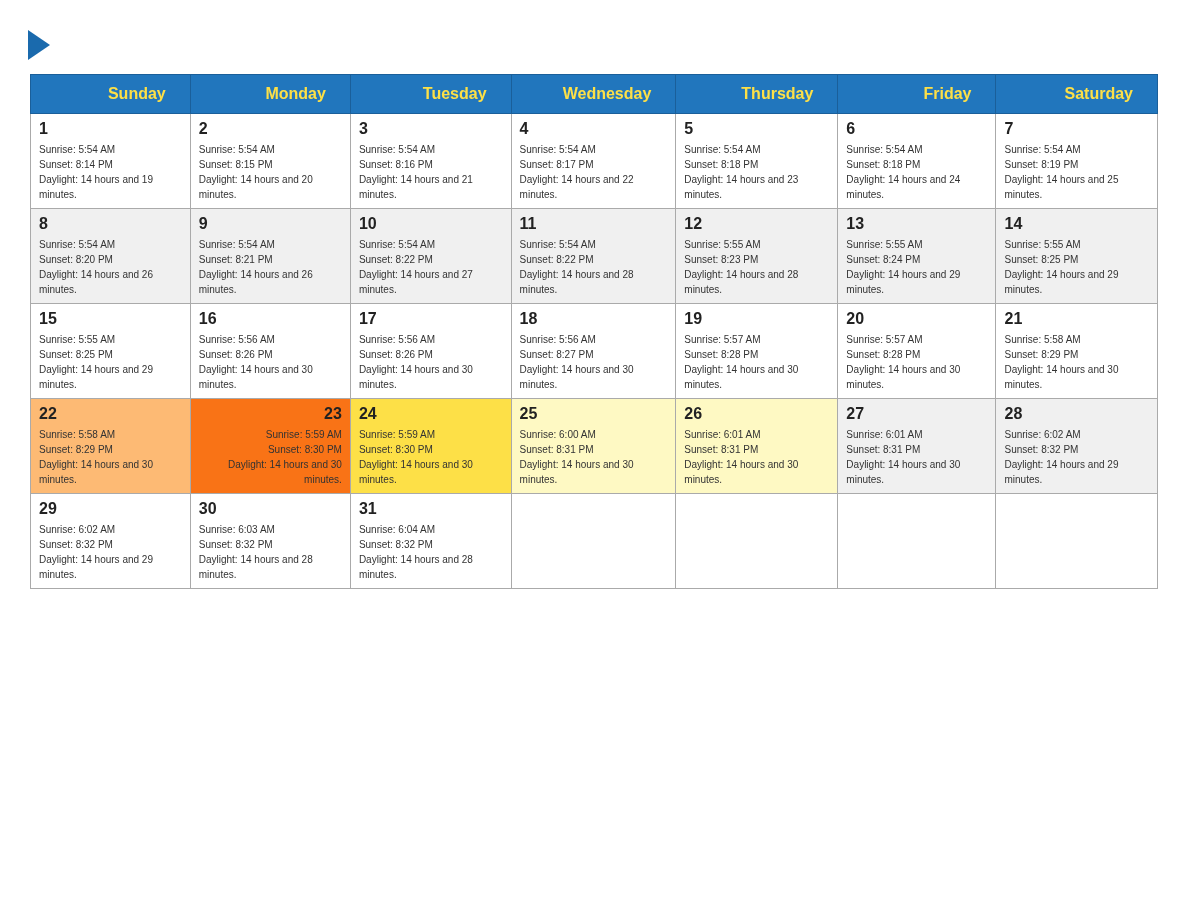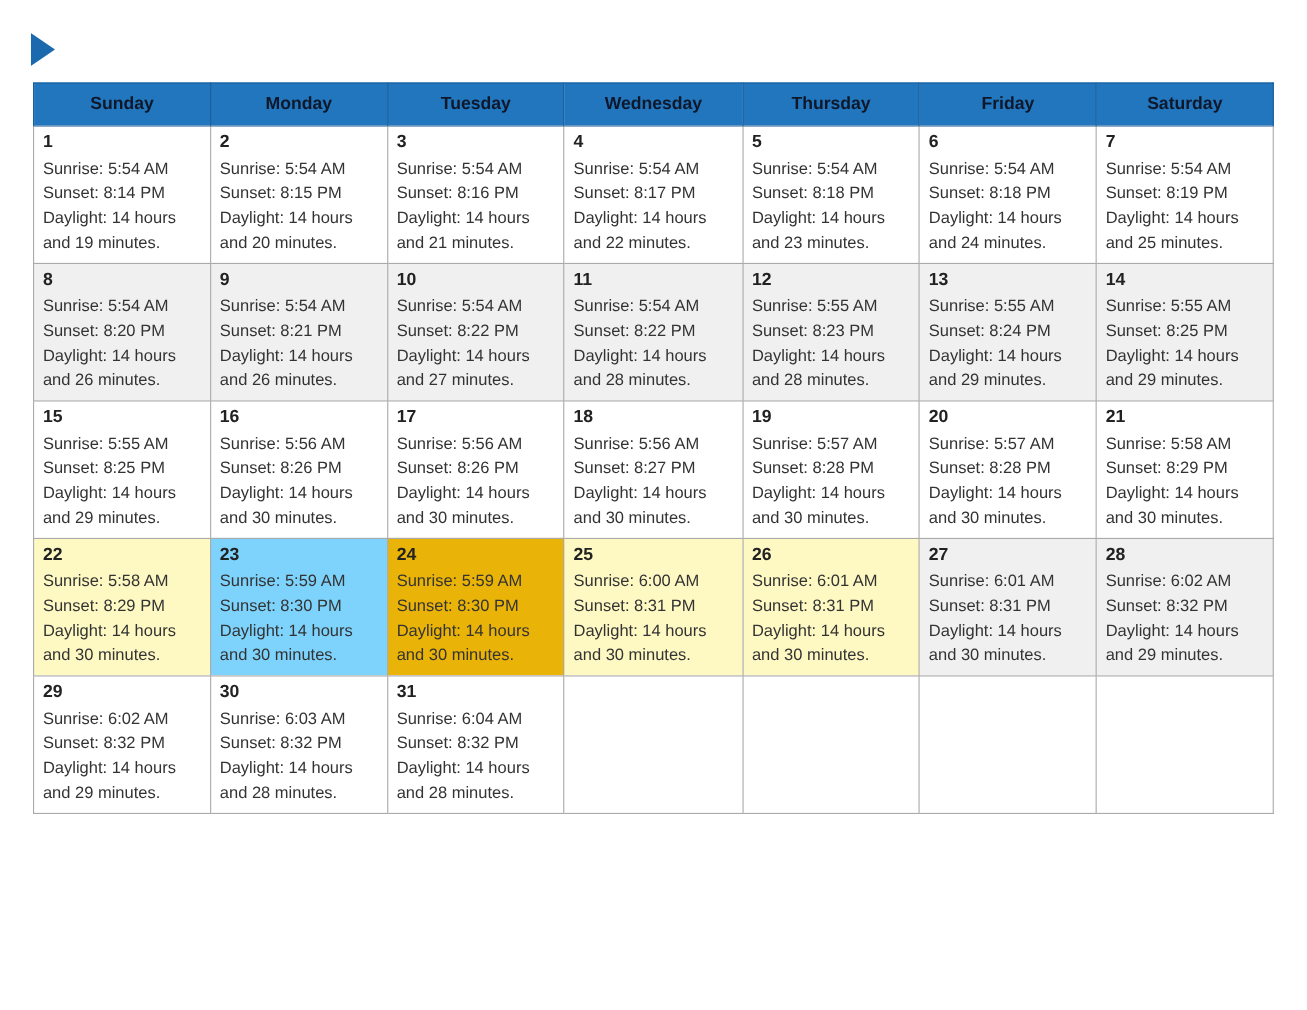--- a/index.html
+++ b/index.html
@@ -37,25 +37,25 @@
       color: #555;
       margin-top: 4px;
     }
     .calendar {
       width: 100%;
       border-collapse: collapse;
       margin-top: 10px;
     }
     .calendar th {
       background-color: #2176bd;
-      color: #0f172a;
+      color: #fde047;
       font-size: 16px;
       font-weight: bold;
-      padding: 10px 0;
-      text-align: center;
+      padding: 10px 24px;
+      text-align: right;
       border: 1px solid #1a5f9a;
     }
     .calendar td {
       vertical-align: top;
       border: 1px solid #aaa;
       padding: 6px 8px;
       width: 170px;
       min-height: 110px;
       font-size: 13px;
       color: #333;
@@ -65,21 +65,21 @@
       background: #f5f5f5;
     }
     .day-number {
       font-size: 16px;
       font-weight: bold;
       color: #222;
       margin-bottom: 4px;
       display: block;
     }
     .day-info {
-      font-size: 15px;
+      font-size: 10px;
       color: #333;
       line-height: 1.5;
     }
     .empty-cell {
       background: #fff !important;
     }
     .logo-wrapper {
       display: flex;
       align-items: center;
       gap: 0px;
@@ -294,37 +294,37 @@
         <td>
         <span class="day-number">21</span>
         <div class="day-info">
           <span>Sunrise: 5:58 AM</span><br>
           <span>Sunset: 8:29 PM</span><br>
           <span>Daylight: 14 hours and 30 minutes.</span>
         </div>
       </td>
       </tr>
       <tr>
-        <td style="background: #fef9c3;">
+        <td style="background: #fdba74;">
         <span class="day-number">22</span>
         <div class="day-info">
           <span>Sunrise: 5:58 AM</span><br>
           <span>Sunset: 8:29 PM</span><br>
           <span>Daylight: 14 hours and 30 minutes.</span>
         </div>
       </td>
-        <td style="background: #7dd3fc;">
+        <td style="background: #f97316; text-align: right;">
         <span class="day-number">23</span>
         <div class="day-info">
           <span>Sunrise: 5:59 AM</span><br>
           <span>Sunset: 8:30 PM</span><br>
           <span>Daylight: 14 hours and 30 minutes.</span>
         </div>
       </td>
-        <td style="background: #eab308; margin-top: 19px;">
+        <td style="background: #fde047; margin-top: 19px;">
         <span class="day-number">24</span>
         <div class="day-info">
           <span>Sunrise: 5:59 AM</span><br>
           <span>Sunset: 8:30 PM</span><br>
           <span>Daylight: 14 hours and 30 minutes.</span>
         </div>
       </td>
         <td style="background: #fef9c3;">
         <span class="day-number">25</span>
         <div class="day-info">

